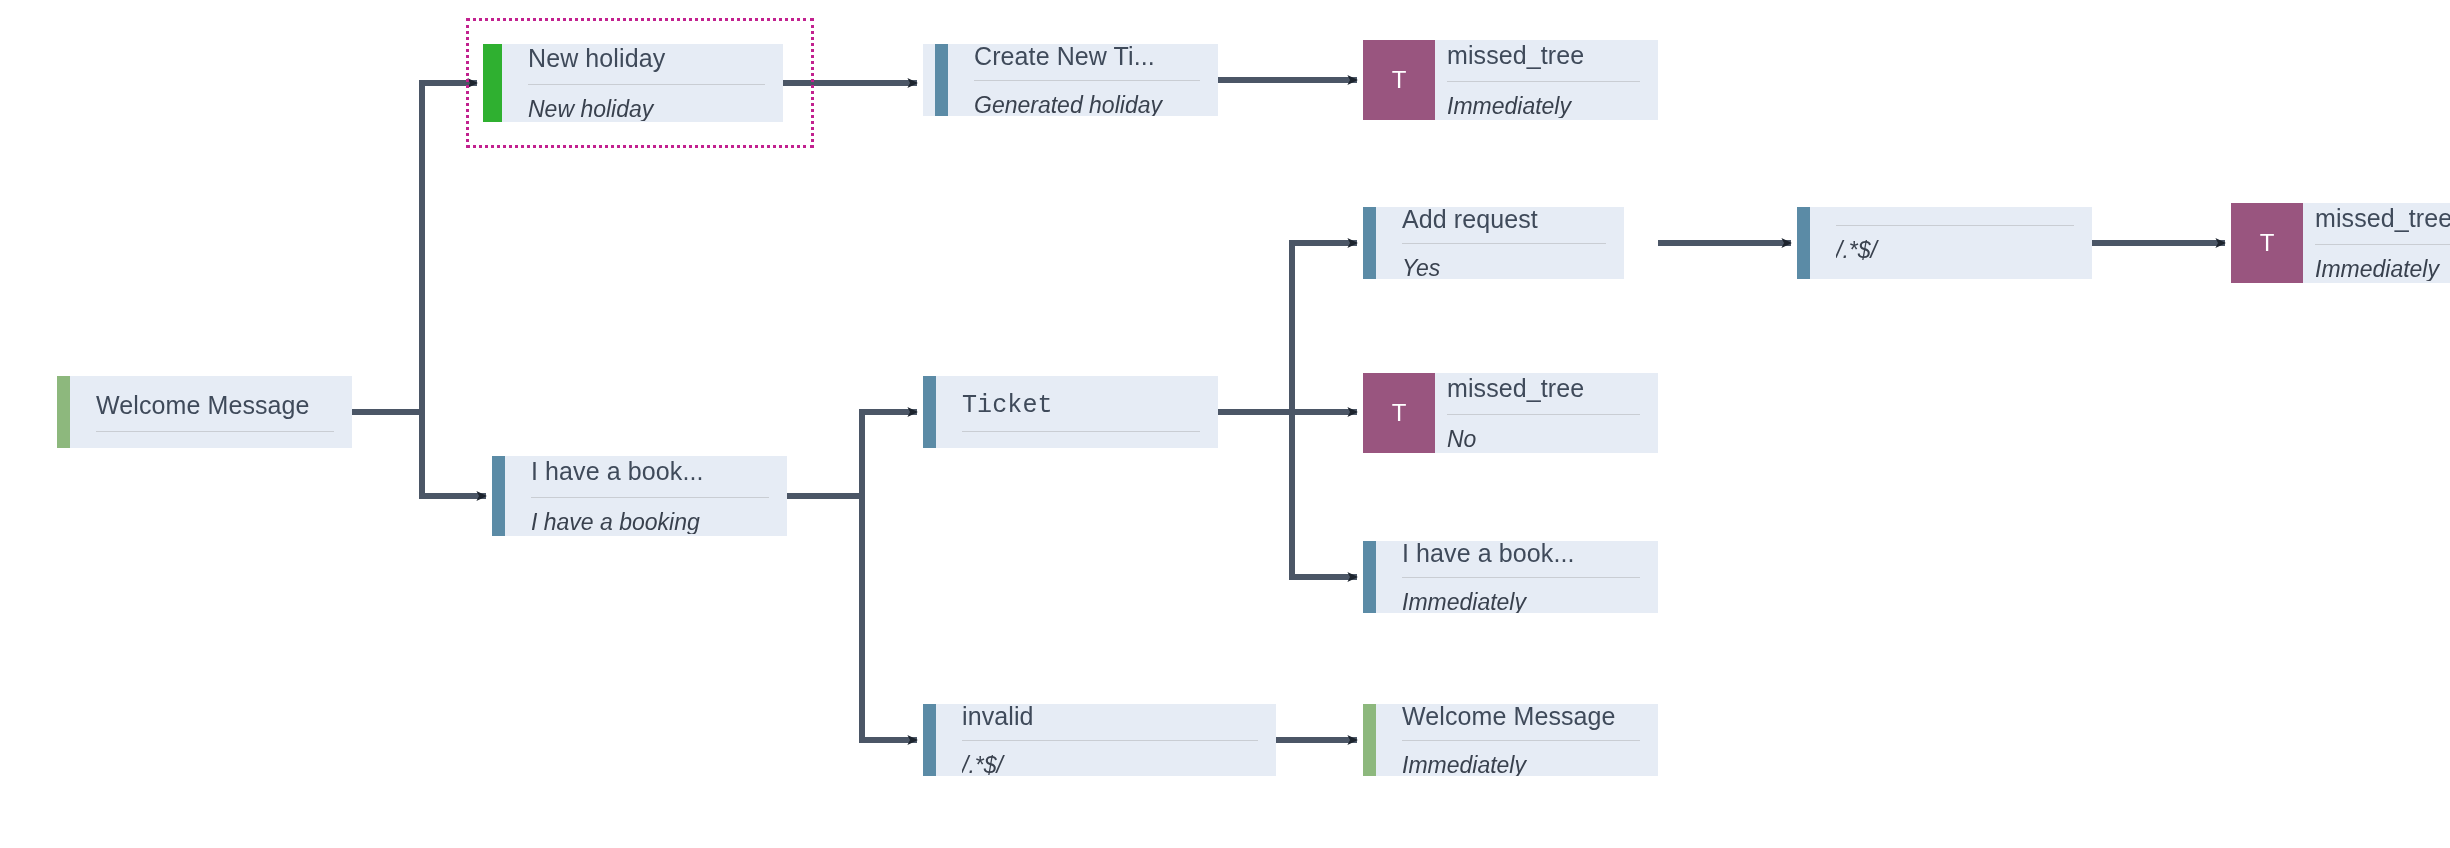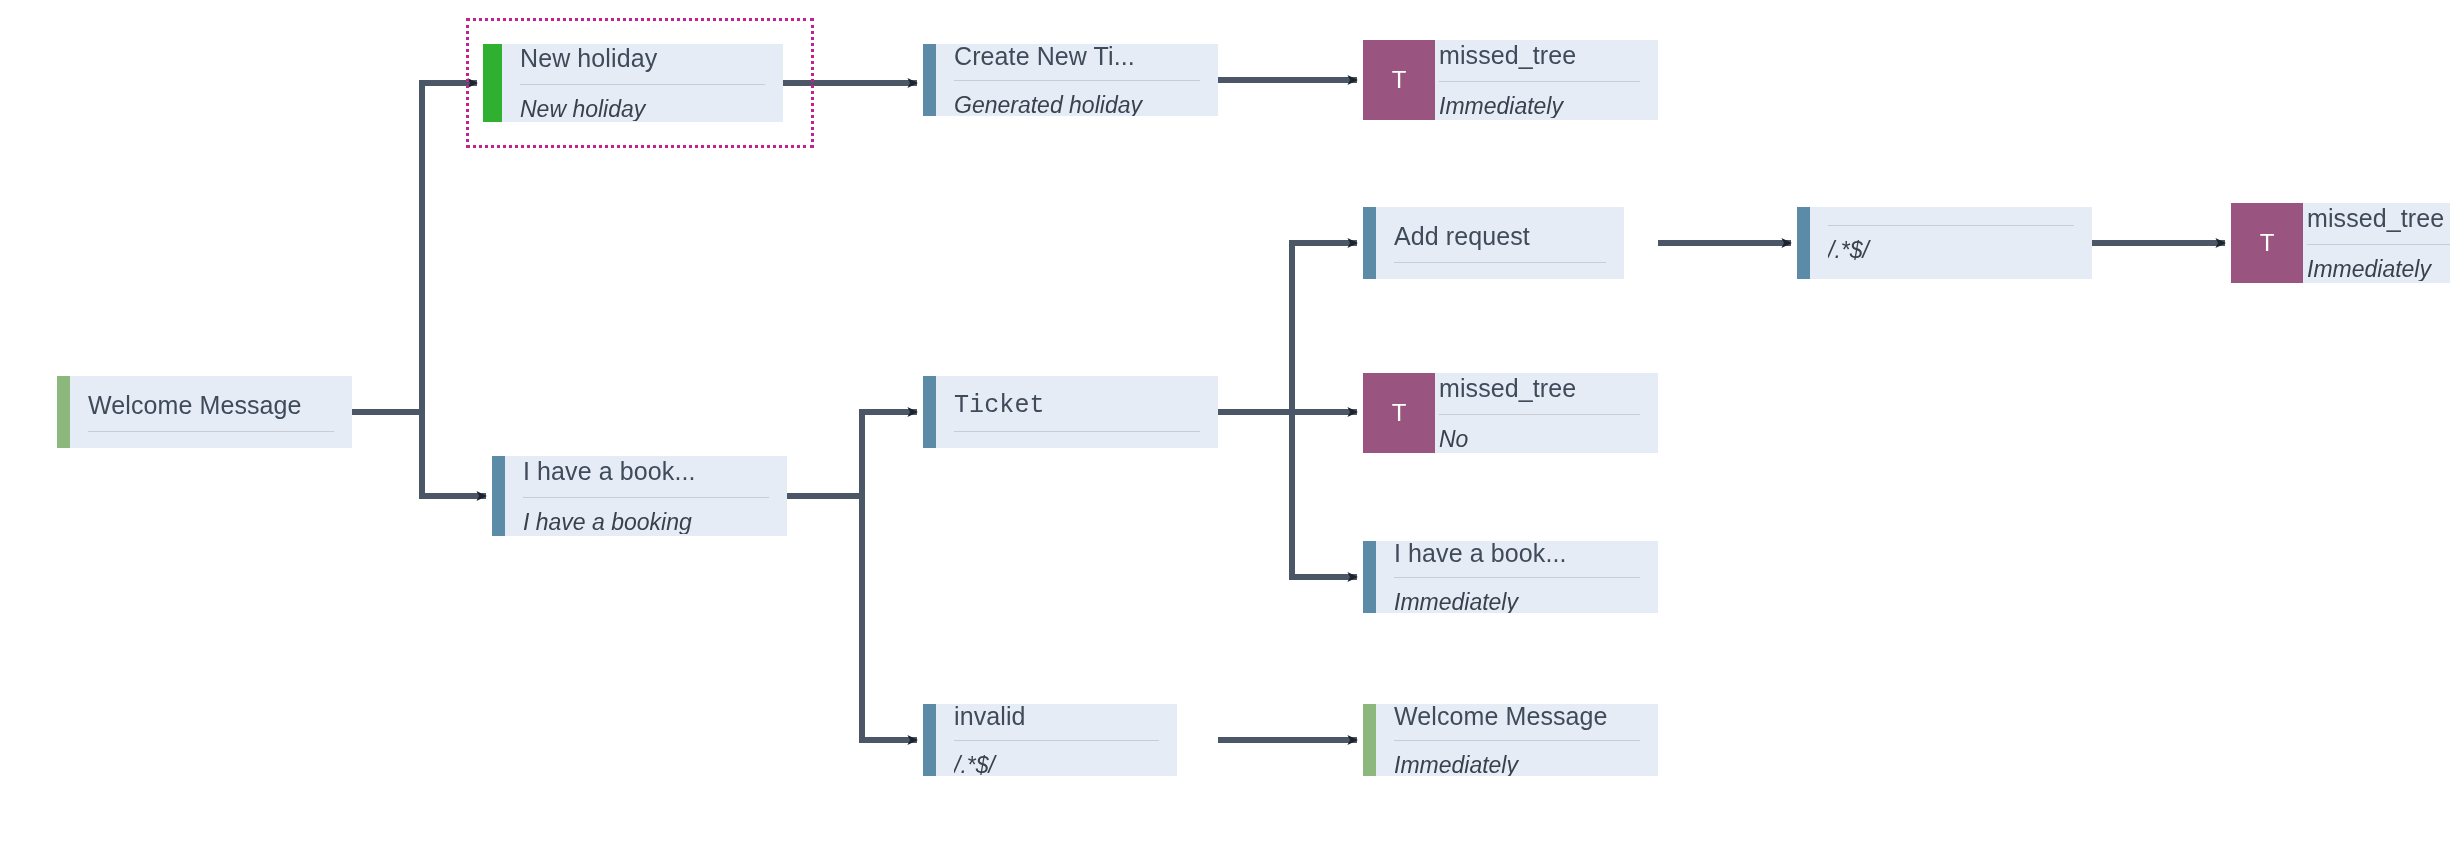--- a/index.html
+++ b/index.html
@@ -13,21 +13,21 @@
   
   .node{position:absolute;display:flex;align-items:stretch;
         background:#e6ecf5;box-sizing:border-box;}
   .accent{flex:0 0 auto;width:13px;background:#5b8ba6;}
   .accent.green{background:#8db87d;}
   .accent.bright{background:#2fb030;width:19px;}
   .badge{flex:0 0 auto;width:72px;background:#99557f;display:flex;
          align-items:center;justify-content:center;color:#ffffff;
          font-size:24px;line-height:1;font-weight:400;}
   .body{flex:1 1 auto;min-width:0;display:flex;flex-direction:column;
-        justify-content:center;padding:0 0 0 18px;}
+        justify-content:center;padding:0 0 0 18px;margin-left:8px;}
   .title{color:#3f4a5a;font-size:25px;line-height:1;letter-spacing:.1px;
          white-space:nowrap;overflow:hidden;padding-bottom:13px;}
   .rule{height:1px;background:#c9cdd3;margin-right:18px;}
   .sub{color:#39414e;font-size:23px;line-height:1;font-style:italic;
        white-space:nowrap;overflow:hidden;padding-top:13px;}
   .badge-node .body{padding-left:4px;}
 
   
   .selection{position:absolute;box-sizing:border-box;
              border:3px dotted #c2218f;background:transparent;}
@@ -82,41 +82,42 @@
         </div>
       </div>
       <div class="node" style="left: 483px; top: 44px; width: 300px; height: 78px;">
         <div class="accent bright"></div>
         <div class="body">
           <div class="title">New holiday</div>
           <div class="rule"></div>
           <div class="sub">New holiday</div>
         </div>
       </div>
-      <div class="node" style="left: 923px; top: 44px; width: 295px; height: 72px;">
+      <div class="node" style="left: 923px; top: 44px; width: 295px; height: 72px; padding-left: 12px;">
         <div class="accent"></div>
         <div class="body">
           <div class="title">Create New Ti...</div>
           <div class="rule"></div>
           <div class="sub">Generated holiday</div>
         </div>
       </div>
       <div class="node badge-node" style="left: 1363px; top: 40px; width: 295px; height: 80px;">
         <div class="badge">T</div>
         <div class="body">
           <div class="title">missed_tree</div>
           <div class="rule"></div>
           <div class="sub">Immediately</div>
         </div>
       </div>
       <div class="node" style="left: 1363px; top: 207px; width: 261px; height: 72px;">
         <div class="accent"></div>
         <div class="body">
           <div class="title">Add request</div>
           <div class="rule"></div>
+          <div class="sub">Yes</div>
         </div>
       </div>
       <div class="node" style="left: 1797px; top: 207px; width: 295px; height: 72px;">
         <div class="accent"></div>
         <div class="body">
           <div class="rule"></div>
           <div class="sub">/.*$/</div>
         </div>
       </div>
       <div class="node badge-node" style="left: 2231px; top: 203px; width: 295px; height: 80px;">
@@ -151,21 +152,21 @@
         </div>
       </div>
       <div class="node" style="left: 1363px; top: 541px; width: 295px; height: 72px;">
         <div class="accent"></div>
         <div class="body">
           <div class="title">I have a book...</div>
           <div class="rule"></div>
           <div class="sub">Immediately</div>
         </div>
       </div>
-      <div class="node" style="left: 923px; top: 704px; width: 254px; height: 72px;">
+      <div class="node" style="left: 923px; top: 704px; width: 353px; height: 72px;">
         <div class="accent"></div>
         <div class="body">
           <div class="title">invalid</div>
           <div class="rule"></div>
           <div class="sub">/.*$/</div>
         </div>
       </div>
       <div class="node" style="left: 1363px; top: 704px; width: 295px; height: 72px;">
         <div class="accent green"></div>
         <div class="body">

